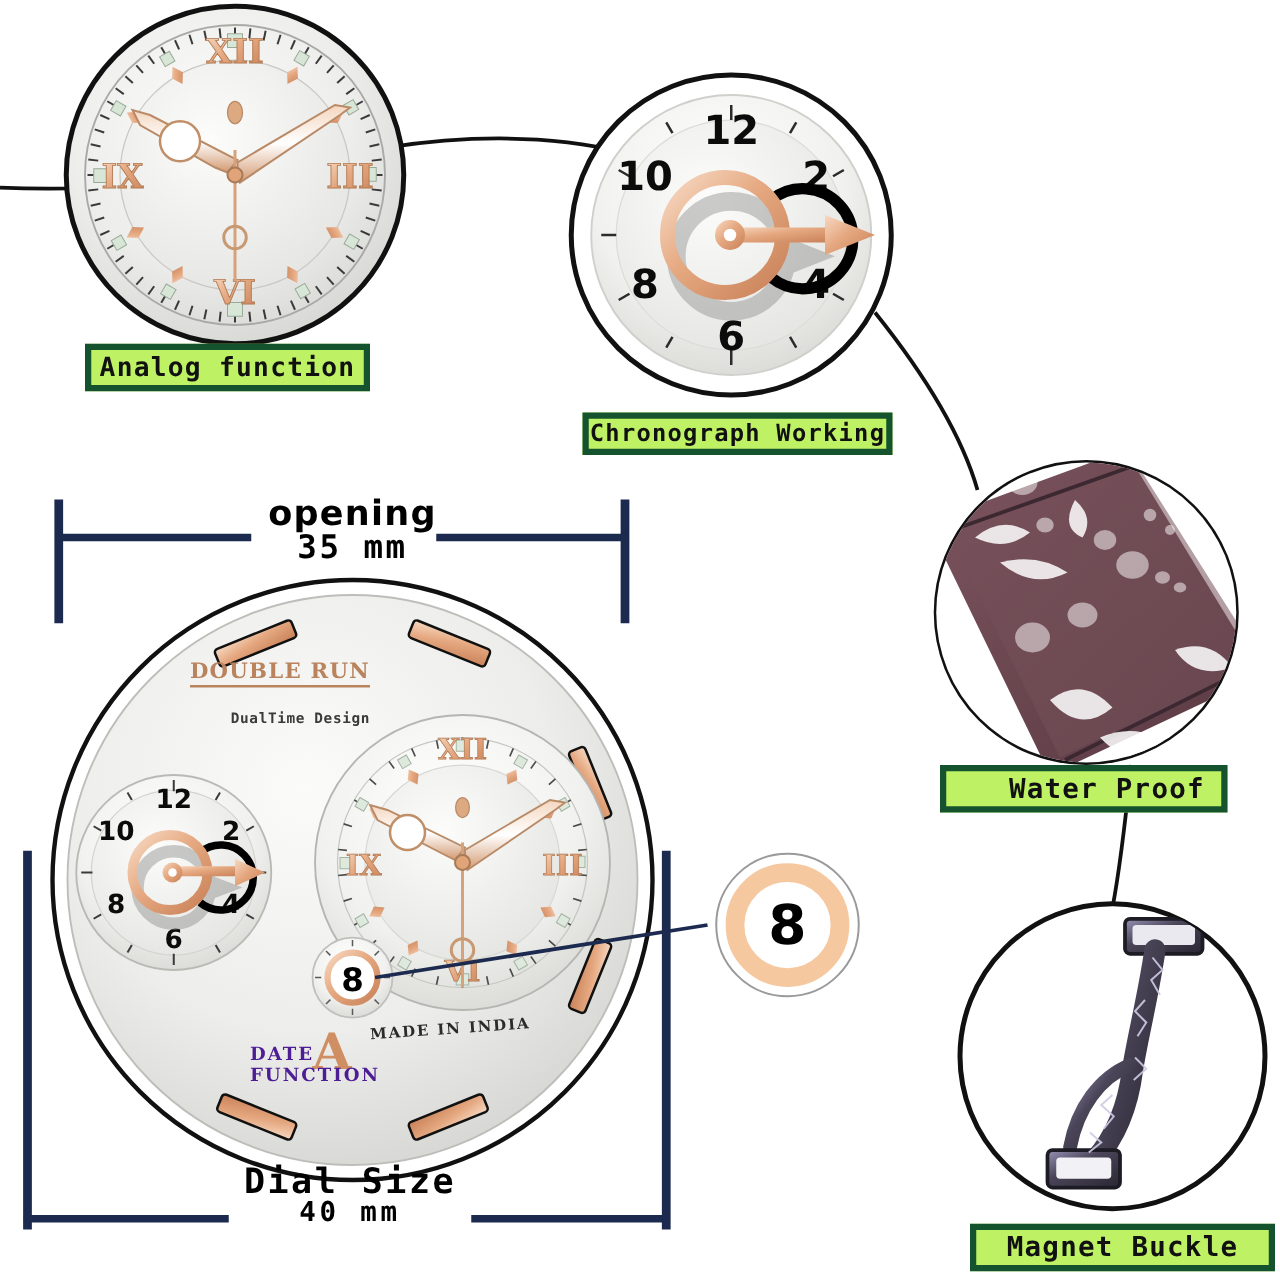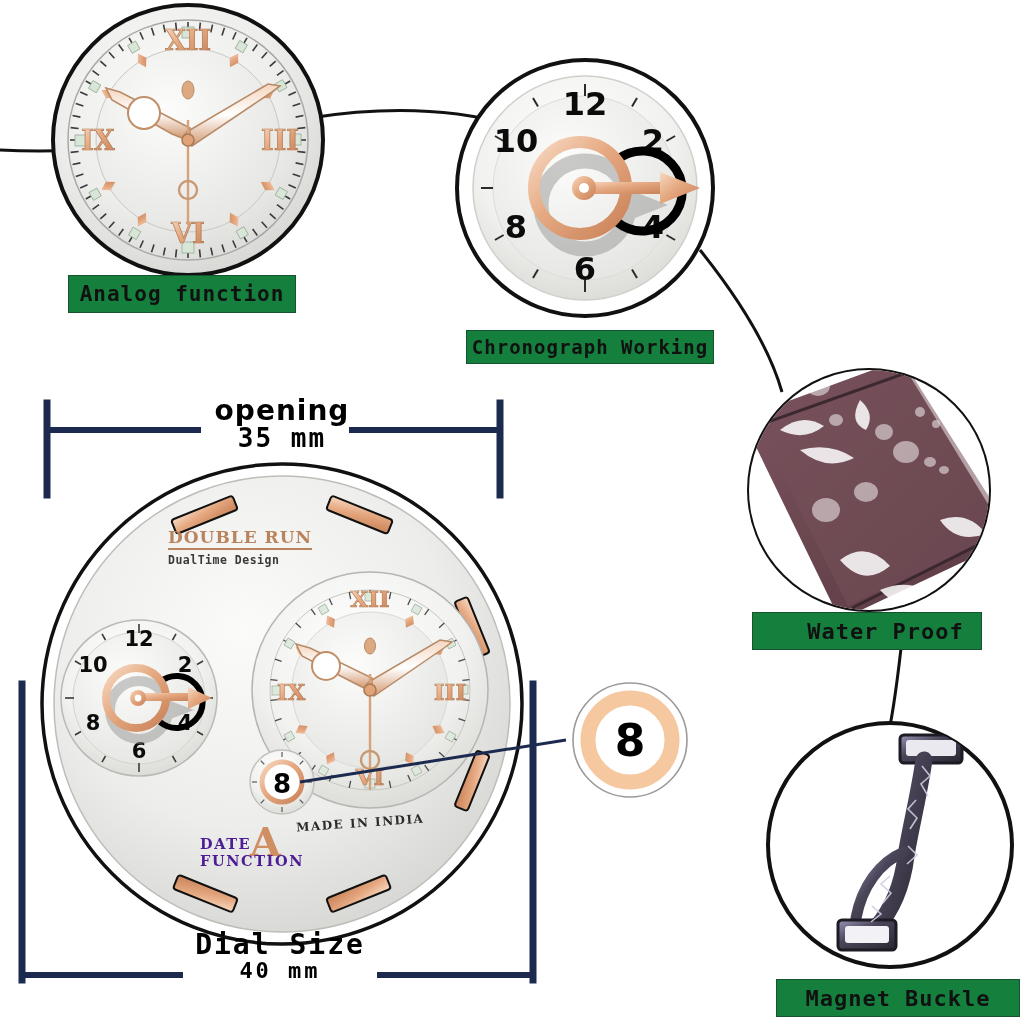--- a/index.html
+++ b/index.html
@@ -6,21 +6,21 @@
   body{width:1024px;height:1024px;position:relative;overflow:hidden;
        font-family:"DejaVu Sans",sans-serif;}
   .stage{position:absolute;inset:0;width:1024px;height:1024px;}
   svg.layer{position:absolute;left:0;top:0;width:1024px;height:1024px;overflow:visible;}
 
   
   .pill{position:absolute;box-sizing:border-box;display:flex;align-items:center;
         justify-content:center;white-space:nowrap;
         font-family:"DejaVu Sans Mono","Liberation Mono",monospace;
         font-weight:bold;color:#111;letter-spacing:1px;}
-  .pill.peach{background:#15803d;border:1px solid #14532d;}
+  .pill.peach{background:#bef264;border:5px solid #14532d;}
   .pill.white{background:#ffffff;border:1px solid #6a6a6a;}
 
   #lbl-analog{left:68px;top:275px;width:228px;height:38px;font-size:21px;}
   #lbl-chrono{left:466px;top:330px;width:248px;height:34px;font-size:19px;}
   #lbl-water{left:752px;top:612px;width:230px;height:38px;font-size:22px;padding-left:37px;}
   #lbl-magnet{left:776px;top:979px;width:244px;height:38px;font-size:22px;}
   #lbl-date{left:552px;top:801px;width:168px;height:32px;font-size:18px;}
 
   
   .dimtext{position:absolute;text-align:center;color:#000;
@@ -29,27 +29,27 @@
   #dim-open .l1{font-size:28px;letter-spacing:1px;}
   #dim-open .l2{font-size:26px;letter-spacing:2px;
                 font-family:"DejaVu Sans Mono","Liberation Mono",monospace;}
   #dim-dial{left:140px;top:930px;width:280px;}
   #dim-dial .l1{font-size:28px;letter-spacing:2px;
                 font-family:"DejaVu Sans Mono","Liberation Mono",monospace;}
   #dim-dial .l2{font-size:22px;letter-spacing:3px;
                 font-family:"DejaVu Sans Mono","Liberation Mono",monospace;}
 
   
-  .brand{position:absolute;left:168px;top:527px;width:160px;text-align:left;}
+  .brand{position:absolute;left:136px;top:527px;width:160px;text-align:right;}
   .brand .bname{font-family:"DejaVu Serif","Liberation Serif",serif;
                 font-weight:bold;font-size:17px;color:#b9835e;letter-spacing:1px;
                 border-bottom:2px solid #b9835e;padding-bottom:1px;display:inline-block;}
   .brand .btag{font-family:"DejaVu Sans Mono","Liberation Mono",monospace;
                font-weight:bold;font-size:11.5px;color:#3a3a3a;letter-spacing:0.5px;
-               margin-top:3px;}
+               margin-top:17px;}
   .madein{position:absolute;left:296px;top:816px;font-size:12px;color:#2b2b2b;
           font-family:"DejaVu Serif","Liberation Serif",serif;font-weight:bold;
           letter-spacing:1.5px;transform:rotate(-4deg);}
   .datefn{position:absolute;left:200px;top:835px;width:150px;
           font-size:14.5px;color:#4c1d95;letter-spacing:1.6px;
           font-family:"DejaVu Serif","Liberation Serif",serif;font-weight:bold;}
   .alogo{position:absolute;left:250px;top:818px;font-size:40px;color:#d08f62;
          font-family:"DejaVu Serif","Liberation Serif",serif;font-weight:bold;}
 
   

